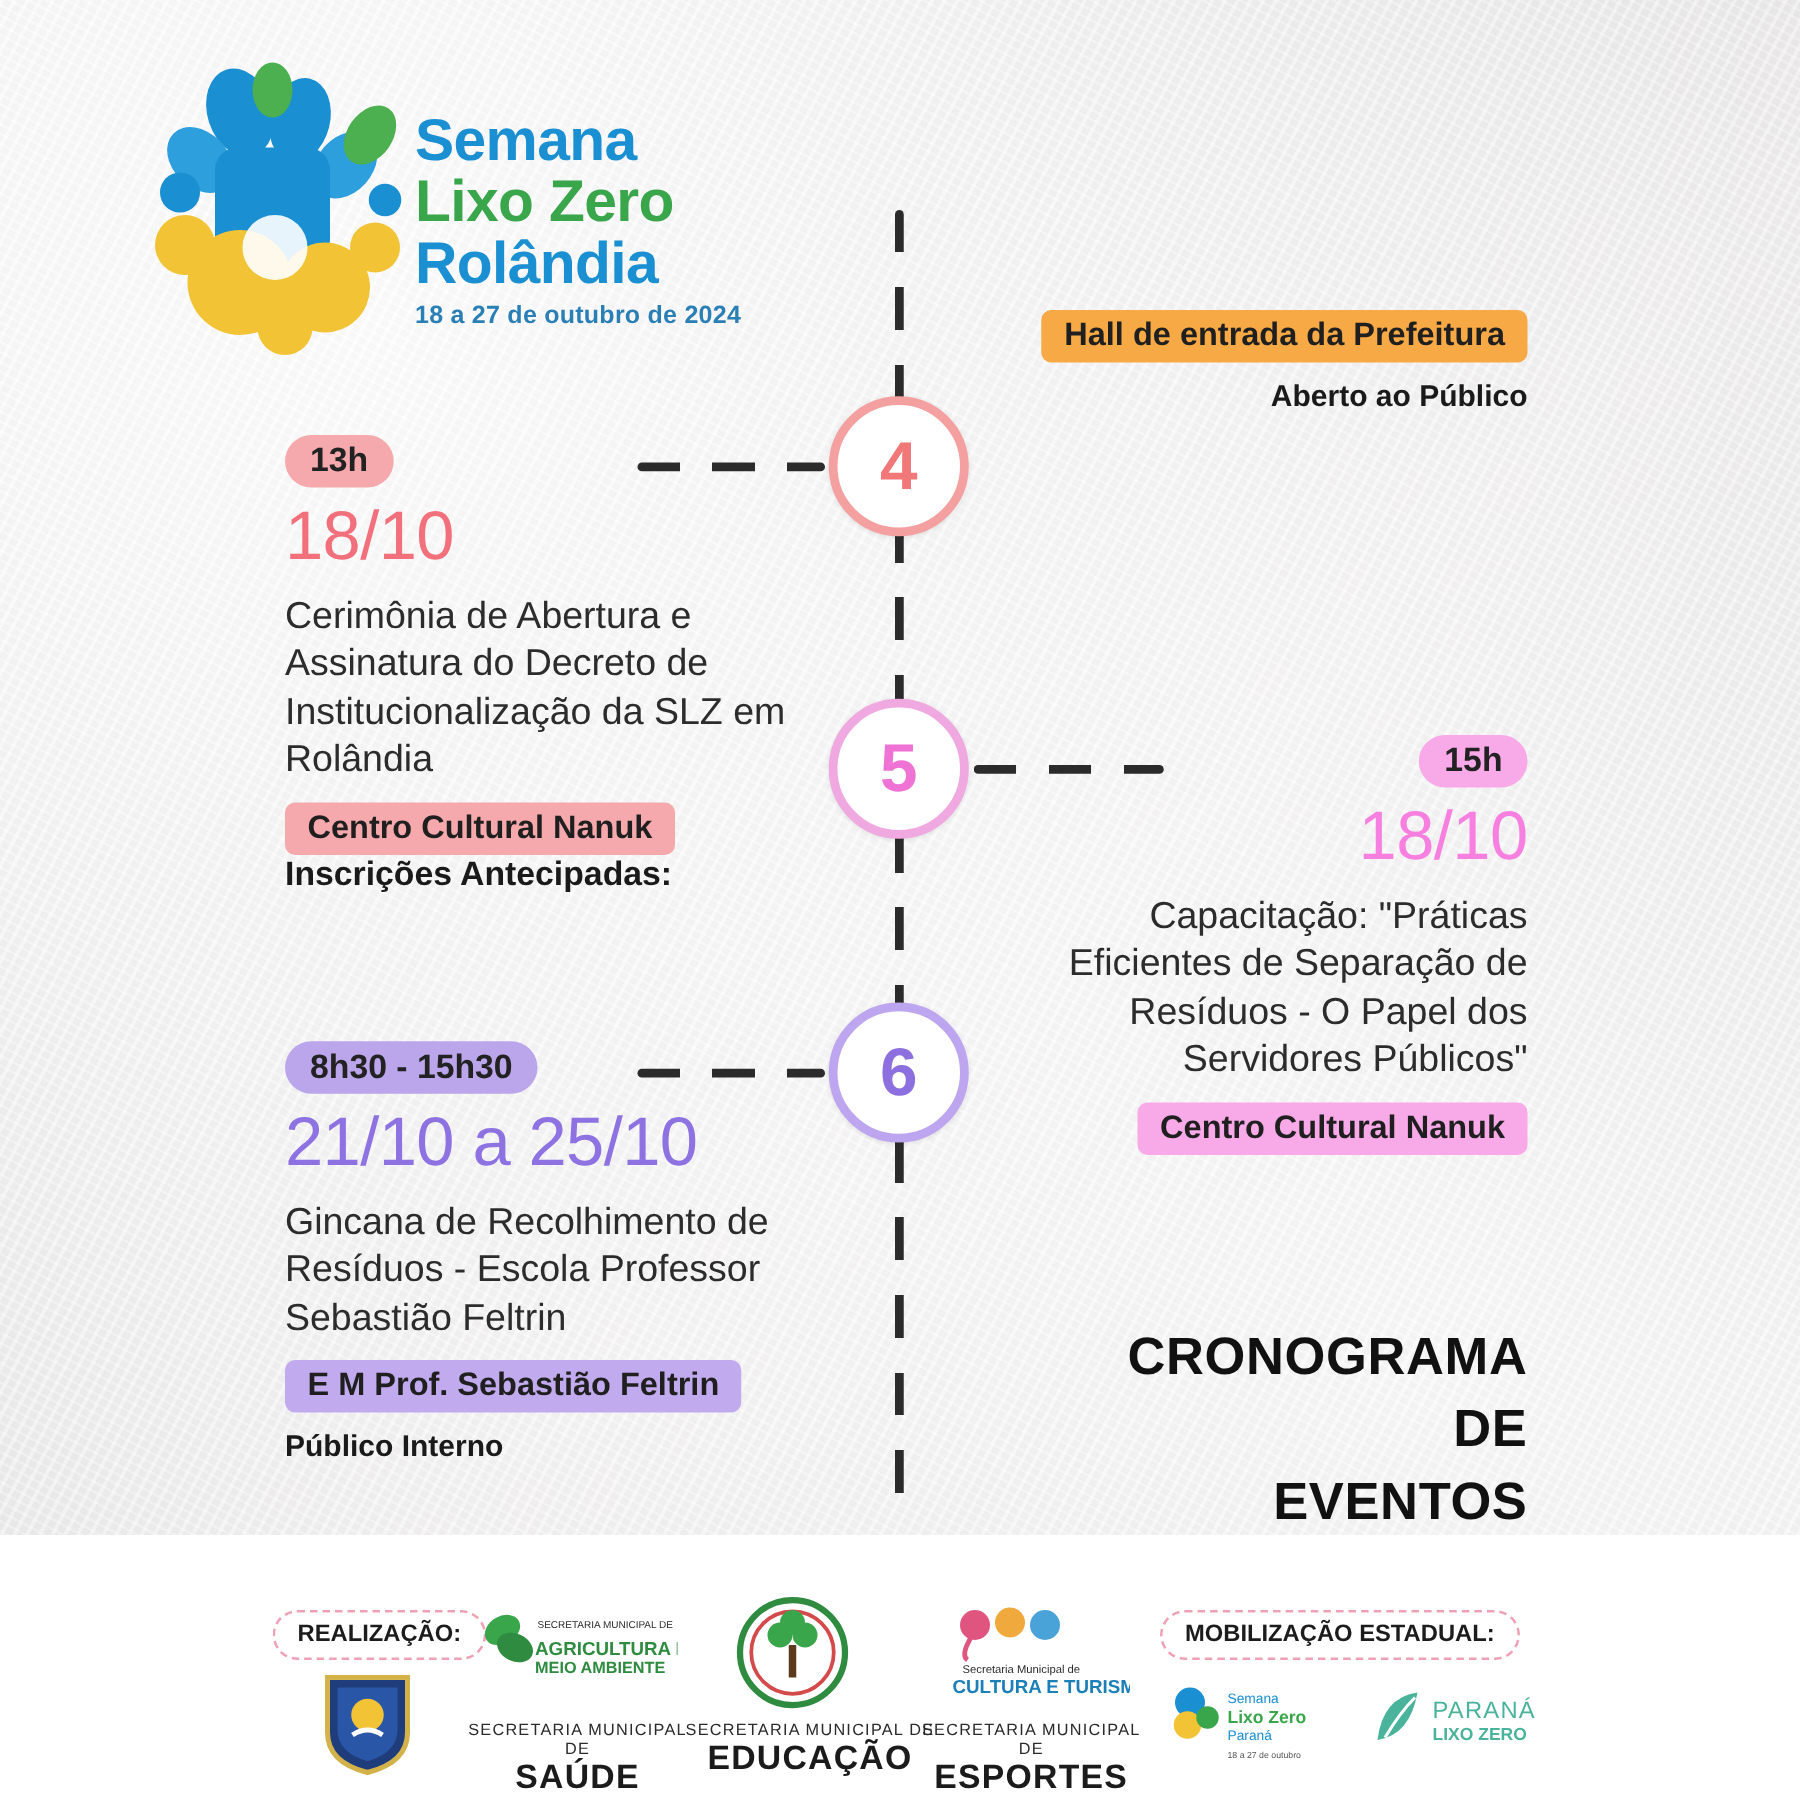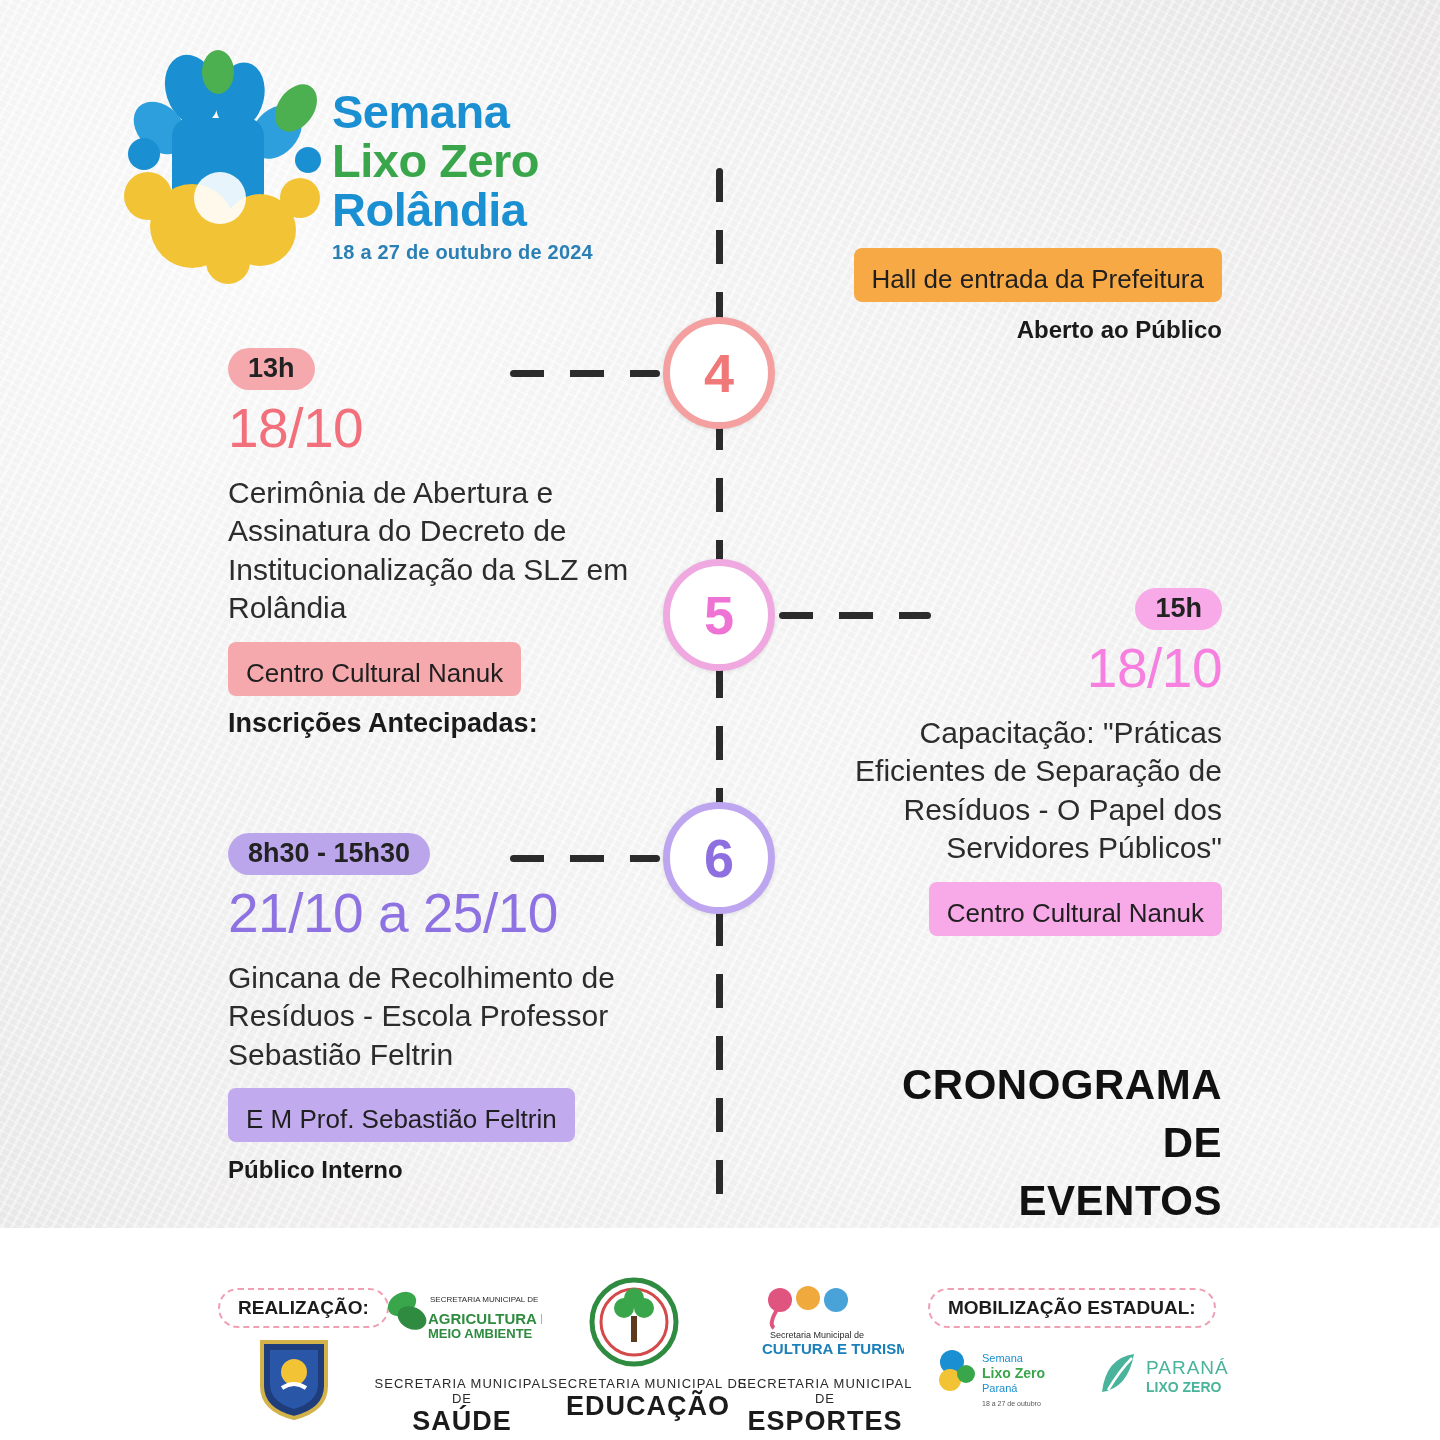--- a/index.html
+++ b/index.html
@@ -145,35 +145,35 @@
   .ev-title {
     font-size: 30px;
     font-weight: 400;
     color: #2c2c2c;
     line-height: 1.28;
     margin-top: 14px;
   }
   .place-pill {
     display: inline-block;
     margin-top: 14px;
-    padding: 16px 18px 7px;
+    padding: 4px 18px 7px;
     border-radius: 8px;
     font-size: 26px;
-    font-weight: 400;
+    font-weight: 700;
     color: #1f1f1f;
     line-height: 1.2;
   }
   .audience {
     margin-top: 14px;
     font-size: 24px;
     font-weight: 700;
     color: #1a1a1a;
   }
   .signup-label {
-    margin-top: 12px;
+    margin-top: 0;
     font-size: 27px;
     font-weight: 700;
     color: #1a1a1a;
   }
   .signup-link {
     display: block;
     margin-top: 6px;
     font-size: 25px;
     color: #2b2b2b;
     text-decoration: underline;

